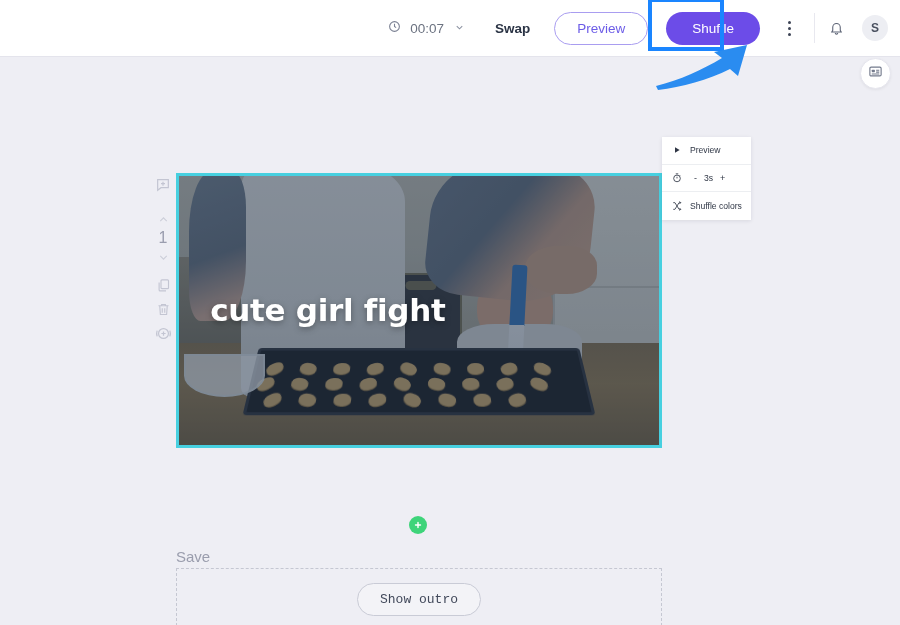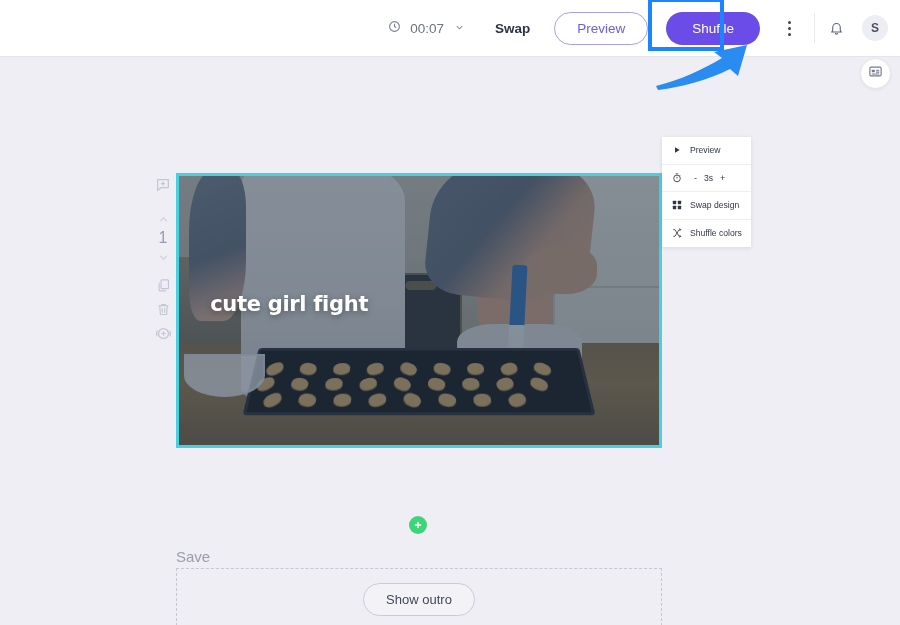--- a/index.html
+++ b/index.html
@@ -238,21 +238,21 @@
     border-radius: 3px;
     transform: rotate(3deg);
   }
   .v-overlay {
     position: absolute; inset: 0;
     background: rgba(36,52,74,0.46);
   }
   .v-title {
     position: absolute; left: 6.5%; top: 43%;
     color: #ffffff;
-    font-size: 21px;
+    font-size: 31px;
     font-weight: bold;
     letter-spacing: -0.3px;
     text-shadow: 0 2px 6px rgba(0,0,0,0.35);
     font-family: "DejaVu Sans", sans-serif;
   }
 
   
   .scene-panel {
     position: absolute; left: 662px; top: 80px;
     width: 89px;
@@ -304,21 +304,21 @@
     border: 1px dashed #c5c7d2;
     display: flex; align-items: center; justify-content: center;
   }
   .show-outro-btn {
     background: #f3f3f7;
     border: 1px solid #c9cbd6;
     border-radius: 17px;
     padding: 8px 22px;
     font-size: 13px; color: #41485a;
     cursor: pointer;
-    font-family: Liberation Sans, sans-serif;
+    font-family: Liberation Mono, monospace;
   }
 </style>
 </head>
 <body>
 
 <div class="topbar">
   <div class="topbar-spacer"></div>
 
   <div class="timer">
     <span class="clock">
@@ -491,31 +491,20 @@
         <svg width="10" height="10" viewBox="0 0 24 24" fill="none" stroke="#2f3645" stroke-width="2">
           <circle cx="12" cy="13" r="8"></circle>
             <path d="M12 9v4M9 2h6M18.5 6.5l1.5-1.5"></path>
         </svg>
       </span>
       <button class="dur-btn">-</button>
       <span class="dur-val">3s</span>
       <button class="dur-btn">+</button>
     </div>
 
-    <div class="panel-row">
-      <span class="picon">
-        <svg width="10" height="10" viewBox="0 0 24 24" fill="#2f3645">
-          <rect x="2" y="2" width="8" height="8" rx="1"></rect>
-            <rect x="14" y="2" width="8" height="8" rx="1"></rect>
-          <rect x="2" y="14" width="8" height="8" rx="1"></rect>
-            <rect x="14" y="14" width="8" height="8" rx="1"></rect>
-        </svg>
-      </span>
-      <span>Swap design</span>
-    </div>
 
     <div class="panel-row">
       <span class="picon">
         <svg width="10" height="10" viewBox="0 0 24 24" fill="none" stroke="#2f3645" stroke-width="2">
           <path d="M3 4h4l10 16h4M3 20h4L17 4h4"></path>
             <path d="M18 1l3 3-3 3M18 17l3 3-3 3"></path>
         </svg>
       </span>
       <span>Shuffle colors</span>
     </div>

